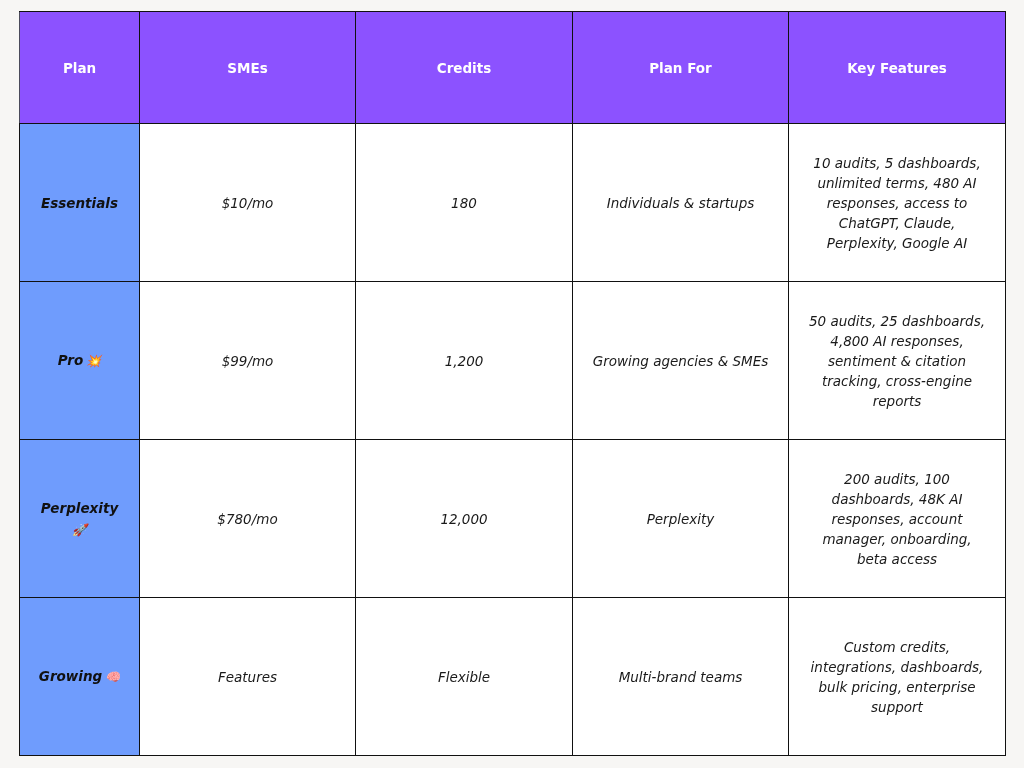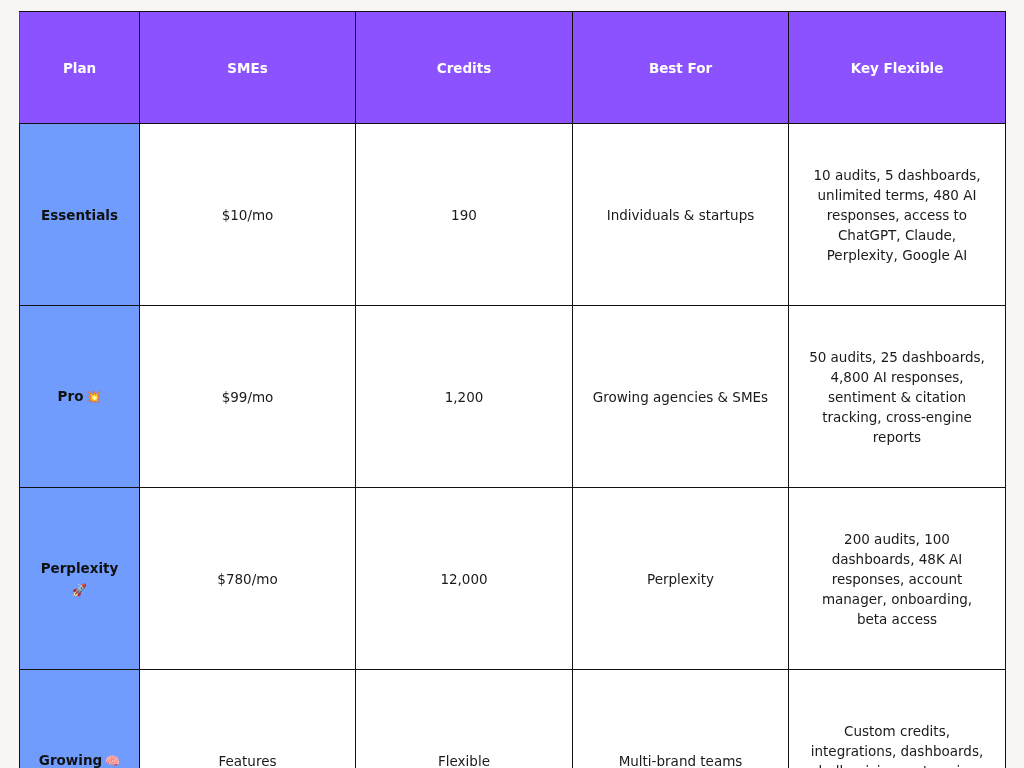--- a/index.html
+++ b/index.html
@@ -41,26 +41,27 @@
       color: #ffffff;
       font-weight: bold;
       height: 111px;
       font-size: 13.5px;
     }
     th.first { border-left-color: #4a4a5a; }
     td {
       background: #ffffff;
       height: 157px;
       color: #1a1a1a;
+      font-style: italic;
     }
     td.plan {
       background: #6f9cfd;
       font-weight: bold;
       color: #111;
-      padding: 12px 8px;
+      padding: 0 8px;
     }
     col.c-plan { width: 120px; }
     col.c-price { width: 216px; }
     col.c-credits { width: 217px; }
     col.c-best { width: 216px; }
     col.c-features { width: 217px; }
     .emoji {
       display: inline-block;
       font-size: 12px;
       margin-left: 3px;
@@ -79,31 +80,31 @@
         <col class="c-price">
         <col class="c-credits">
         <col class="c-best">
         <col class="c-features">
     </colgroup>
     <thead>
       <tr>
         <th class="first">Plan</th>
         <th>SMEs</th>
         <th>Credits</th>
-        <th>Best For</th>
-        <th>Key Flexible</th>
+        <th>Plan For</th>
+        <th>Key Features</th>
       </tr>
     </thead>
     <tbody>
       <tr>
         <td class="plan">
           <span>Essentials</span>
         </td>
         <td>$10/mo</td>
-        <td>190</td>
+        <td>180</td>
         <td>Individuals &amp; startups</td>
         <td class="features">10 audits, 5 dashboards, unlimited terms, 480 AI responses, access to ChatGPT, Claude, Perplexity, Google AI</td>
       </tr>
       <tr>
         <td class="plan">
           <span>Pro</span><span class="emoji">💥</span>
         </td>
         <td>$99/mo</td>
         <td>1,200</td>
         <td>Growing agencies &amp; SMEs</td>

